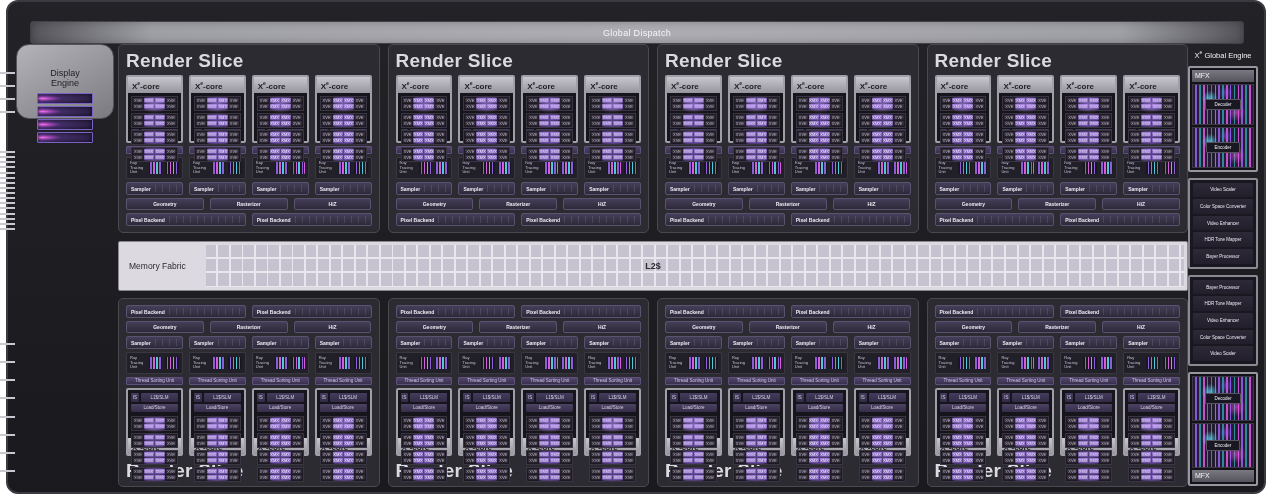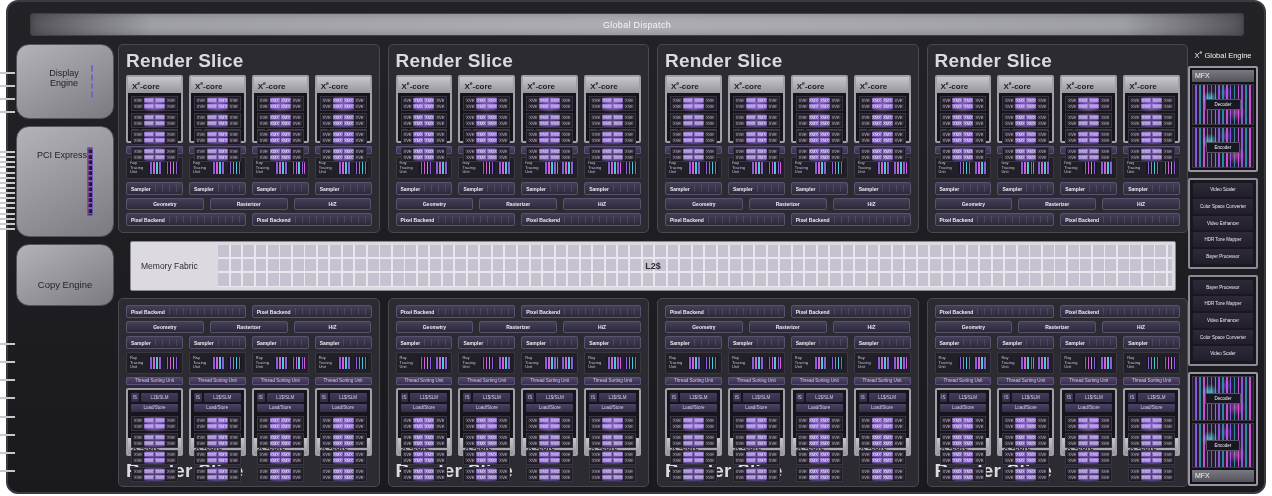--- a/index.html
+++ b/index.html
@@ -7,34 +7,34 @@
     width: 1272px; height: 496px; position: relative; overflow: hidden;
     background: #ffffff; font-family: "Liberation Sans", sans-serif;
   }
   .die {
     position: absolute; left: 6px; top: 0; width: 1260px; height: 494px;
     background: linear-gradient(180deg, #232227, #1a191e);
     border: 2px solid #3b3a40; border-radius: 12px;
   }
   
   .gdispatch {
-    position: absolute; left: 22px; right: 20px; top: 11px; height: 23px;
+    position: absolute; left: 22px; right: 20px; top: 19px; height: 23px;
     background: linear-gradient(90deg, #54535a, #9fa0a6 10%, #aeadb3 50%, #9fa0a6 90%, #54535a);
     border: 1px solid #424146; border-radius: 3px;
     color: #f5f4f8; font-size: 9px; letter-spacing: .3px;
     display: flex; align-items: center; justify-content: center;
     box-shadow: inset 0 0 8px rgba(0,0,0,.25);
   }
   
   .left-col { position: absolute; left: 8px; top: 42px; width: 98px; bottom: 8px;
     display: flex; flex-direction: column; gap: 7px; }
   .lblock {
     background: linear-gradient(150deg, #b4b3b9, #7b7a81);
     border: 1px solid #55545a; border-radius: 13px; padding: 20px;
-    display: flex; flex-direction: row;
+    display: flex; flex-direction: column;
   }
   .lblock .hdr { color: #232228; font-size: 9px; text-align: center; padding: 3px 0 5px; font-weight: 500; }
   .bars { display: flex; flex-direction: column; gap: 2px; }
   .pbar {
     height: 11px; border: 1px solid #7a62c2; border-radius: 1px;
     background:
       radial-gradient(ellipse 26px 4px at 4px 50%, rgba(255,120,235,.95), rgba(210,80,220,.5) 40%, transparent 75%),
       linear-gradient(90deg, #6a3f9c 0px, #47306e 18px, #2a2044 55px, #1f1a32 100%);
     box-shadow: inset 0 0 4px rgba(0,0,0,.7);
   }
@@ -109,21 +109,21 @@
   .sampler-row, .geo-row, .pb-row { display: flex; gap: 6px; flex: none; }
   .sampler, .pb { flex: 1; height: 13px; display: flex; align-items: center; min-width: 0;
     background: linear-gradient(180deg, #453e59, #2e2939); border: 1px solid #5a5370; border-radius: 2px; }
   .blk-label { font-size: 5px; font-weight: 600; color: #eceaf2; padding: 0 4px; white-space: nowrap; }
   .ticks { flex: 1; height: 7px; margin-right: 3px;
     background: repeating-linear-gradient(90deg, rgba(255,255,255,.10) 0 1px, transparent 1px 7px); }
   .geo-item { flex: 1; height: 12px; display: flex; align-items: center; justify-content: center;
     background: linear-gradient(180deg, #453e59, #2e2939); border: 1px solid #5a5370; border-radius: 2px;
     color: #eceaf2; font-size: 5px; font-weight: 600; }
   
-  .fabric { height: 50px; margin: 8px 12px 7px; flex: none; position: relative;
+  .fabric { height: 50px; margin: 8px 0 7px; flex: none; position: relative;
     background: #dcd9e0; border: 1px solid #8a888f; border-radius: 2px;
     display: flex; padding: 3px; }
   .fabric-label { width: 84px; display: flex; align-items: center; padding-left: 7px;
     font-size: 8.5px; color: #2b2a30; font-weight: 500; }
   .fabric-tiles { flex: 1; background-color: #c7c2cf;
     background-image:
       repeating-linear-gradient(90deg, transparent 0 10.5px, #e9e7ed 10.5px 12.5px),
       repeating-linear-gradient(180deg, transparent 0 12.2px, #e9e7ed 12.2px 14.2px); }
   .fabric-l2 { position: absolute; left: 50%; top: 50%; transform: translate(-50%,-50%);
     font-size: 9px; font-weight: 700; color: #2c2b31; }
@@ -164,27 +164,20 @@
 
   <div class="left-col">
     <div class="lblock" style="height:75px">
       <div class="hdr">Display Engine</div>
       <div class="bars" id="de-bars">
           <div class="pbar"></div>
           <div class="pbar"></div>
           <div class="pbar"></div>
           <div class="pbar"></div>
         </div>
-    </div>
-    <div class="lblock" style="height:111px">
-      <div class="hdr">PCI Express</div>
-      <div class="pci-stripes" id="pci-stripes"></div>
-    </div>
-    <div class="lblock ce" style="height:62px">
-      <div class="ce-label">Copy Engine</div>
     </div>
   </div>
 
   <div class="main">
     <div class="slices-row" id="top-slices">
         <div class="slice">
           <div class="slice-title">Render Slice</div>
           <div class="cores-row">
             <div class="core-col">
               <div class="xcore">

